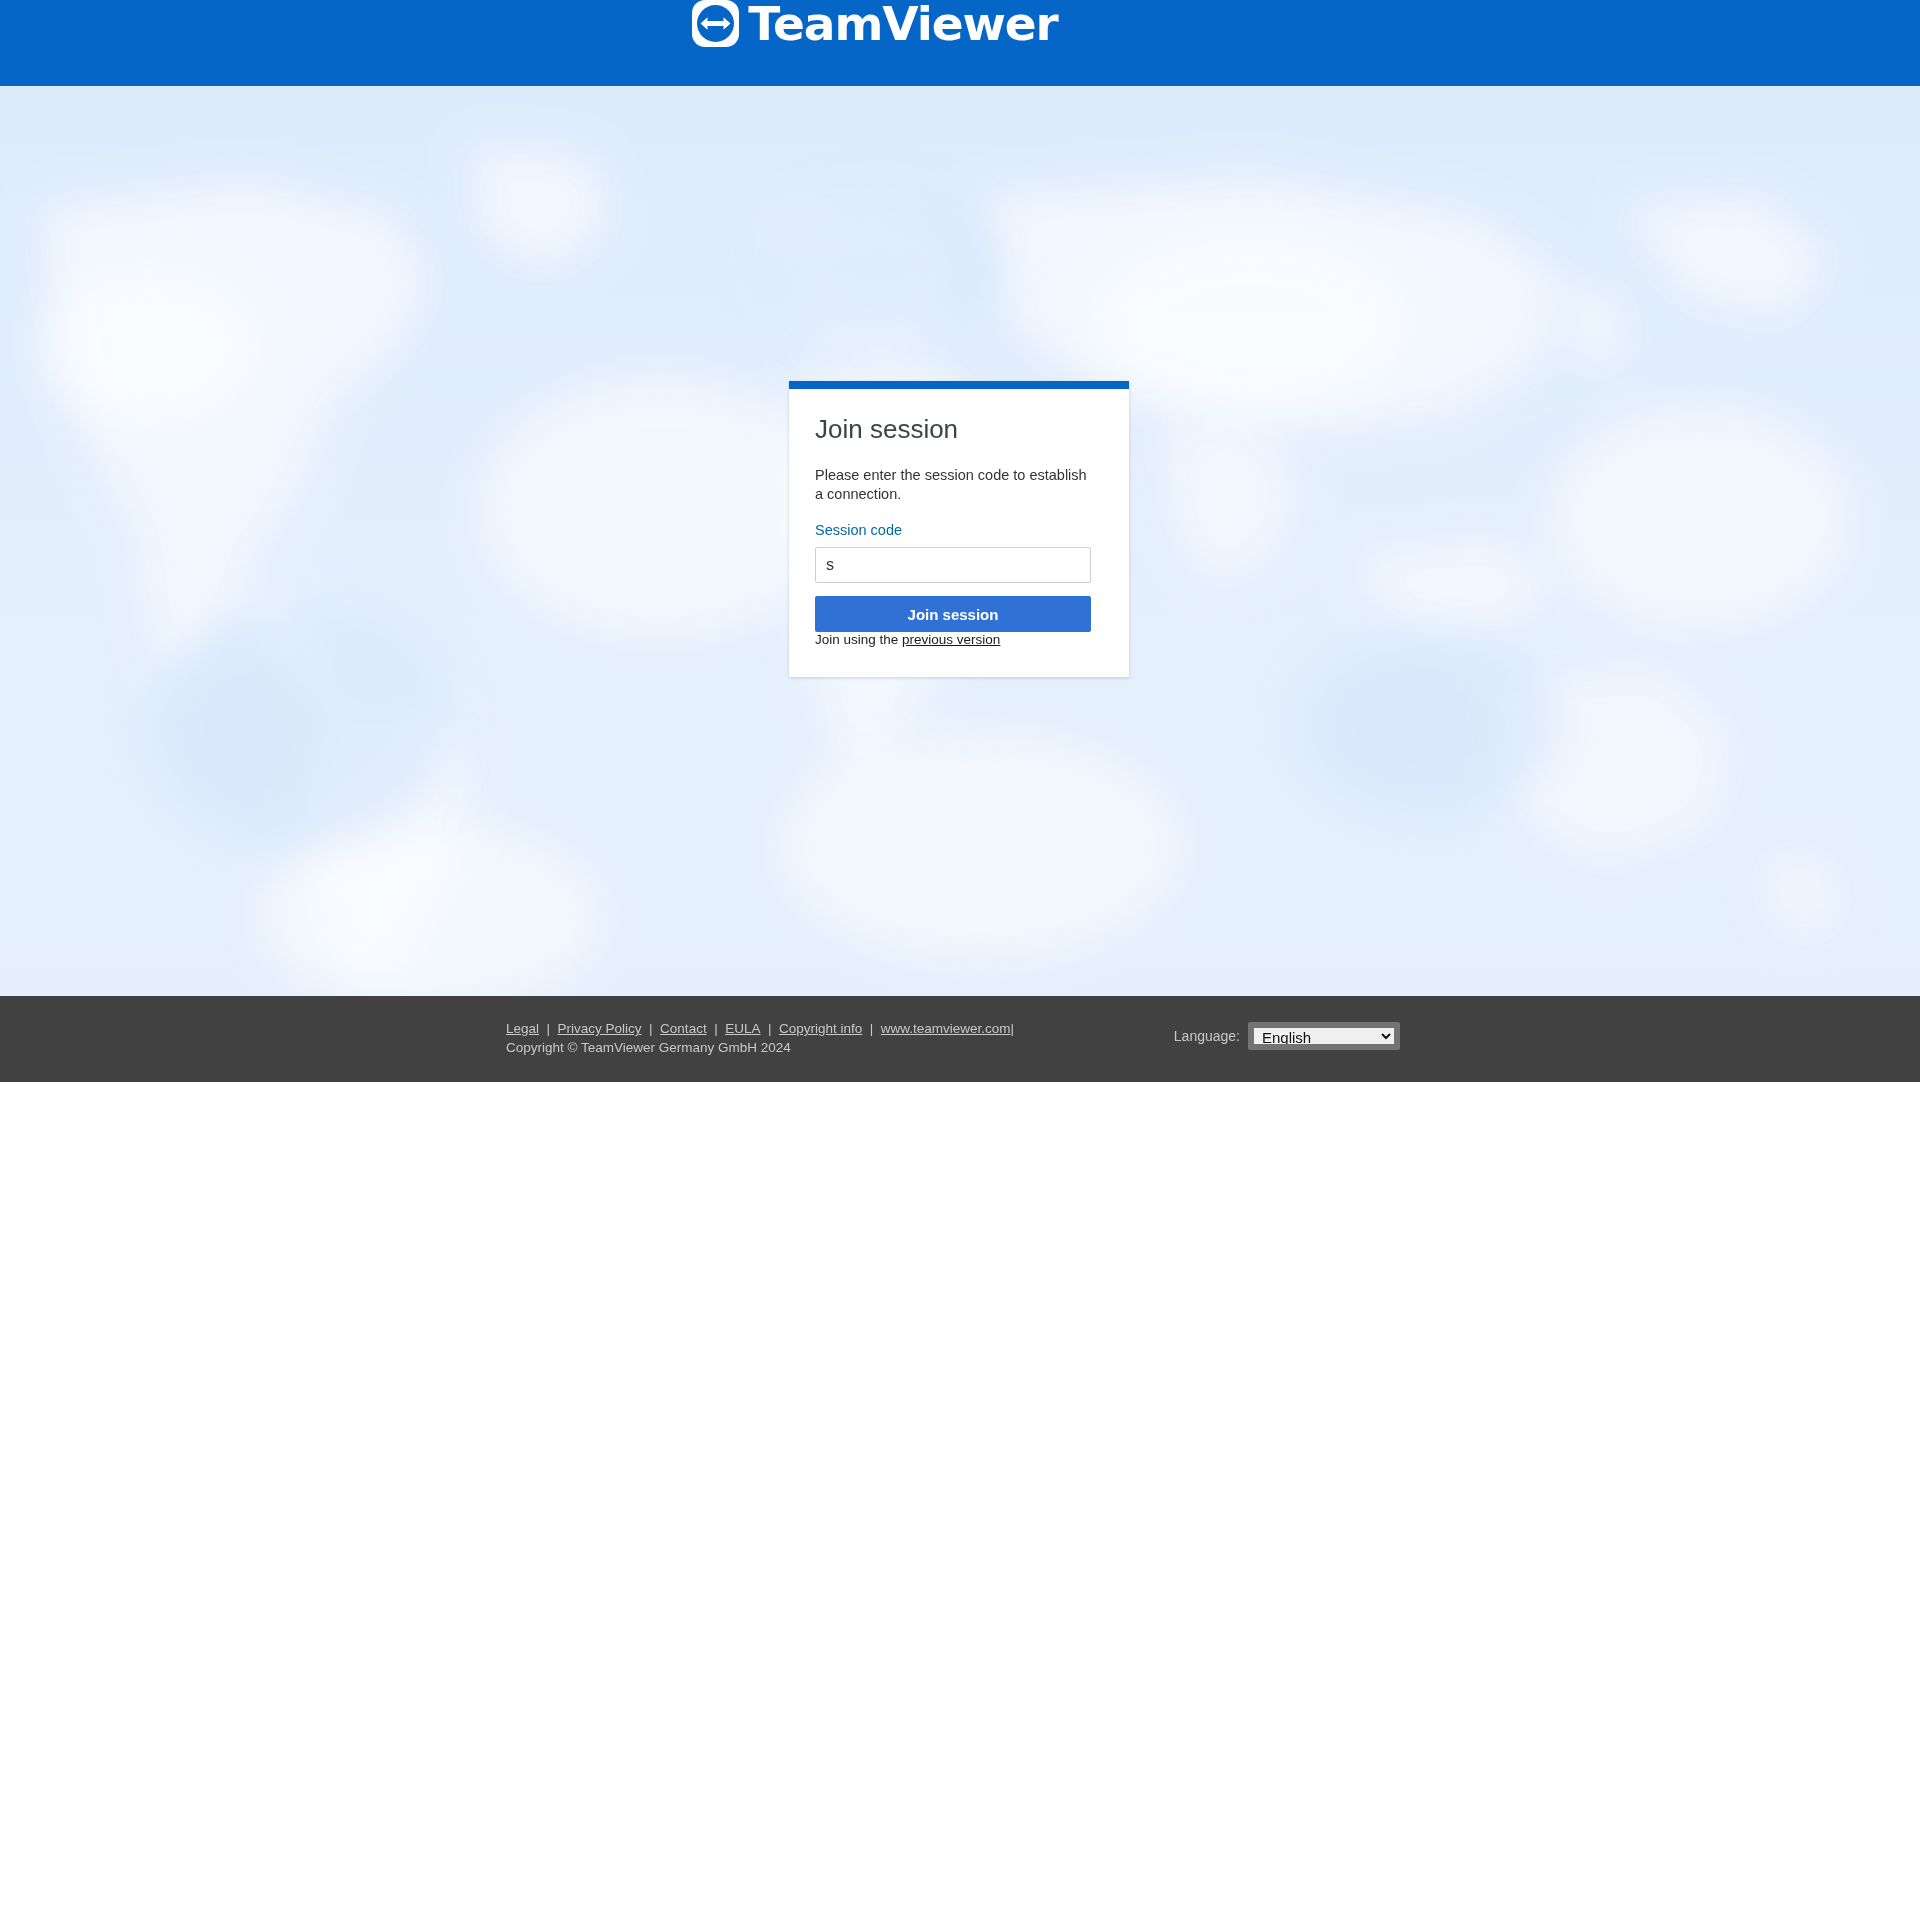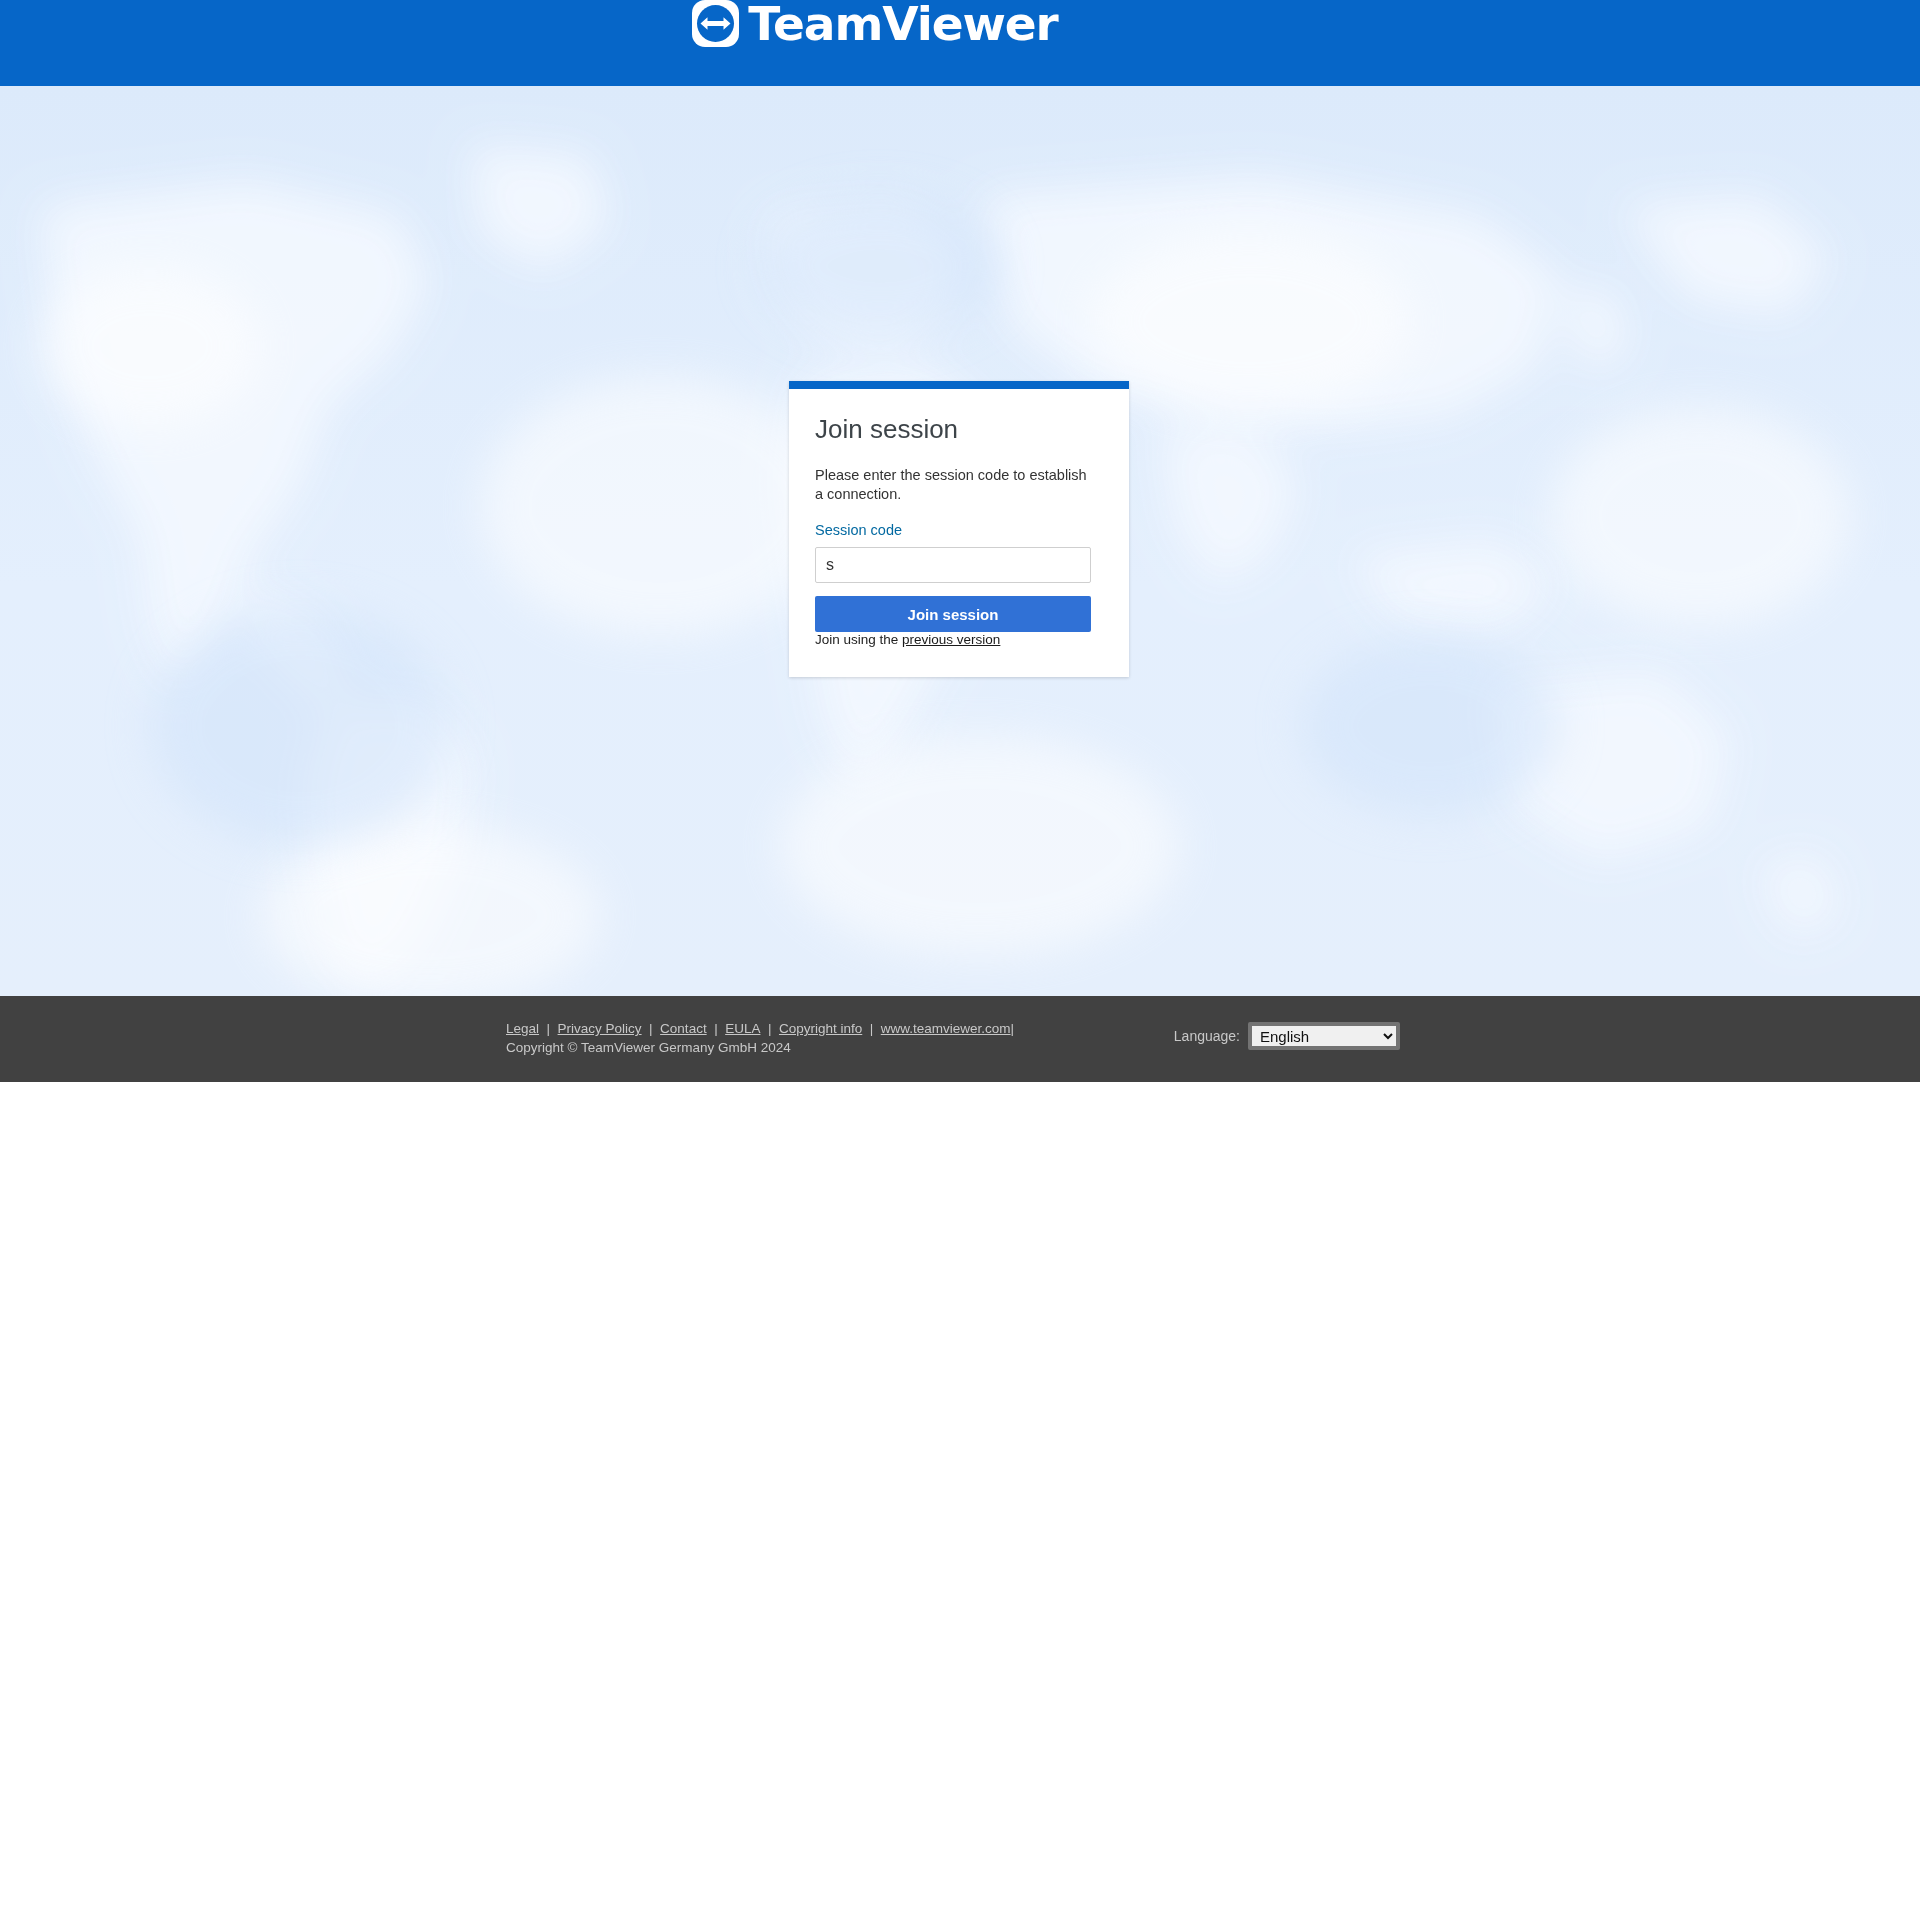--- a/index.html
+++ b/index.html
@@ -193,21 +193,21 @@
     font-size: 14px;
     color: #c8c8c8;
   }
   .lang-select {
     width: 152px;
     height: 28px;
     font-size: 15px;
     font-family: "Liberation Sans", sans-serif;
     color: #111111;
     background: #f0f0f0;
-    border: 4px solid #737373;
+    border: 6px solid #737373;
     border-radius: 2px;
     padding: 0 4px;
   }
 </style>
 </head>
 <body>
 
 <div id="page">
 
   <div class="header">

